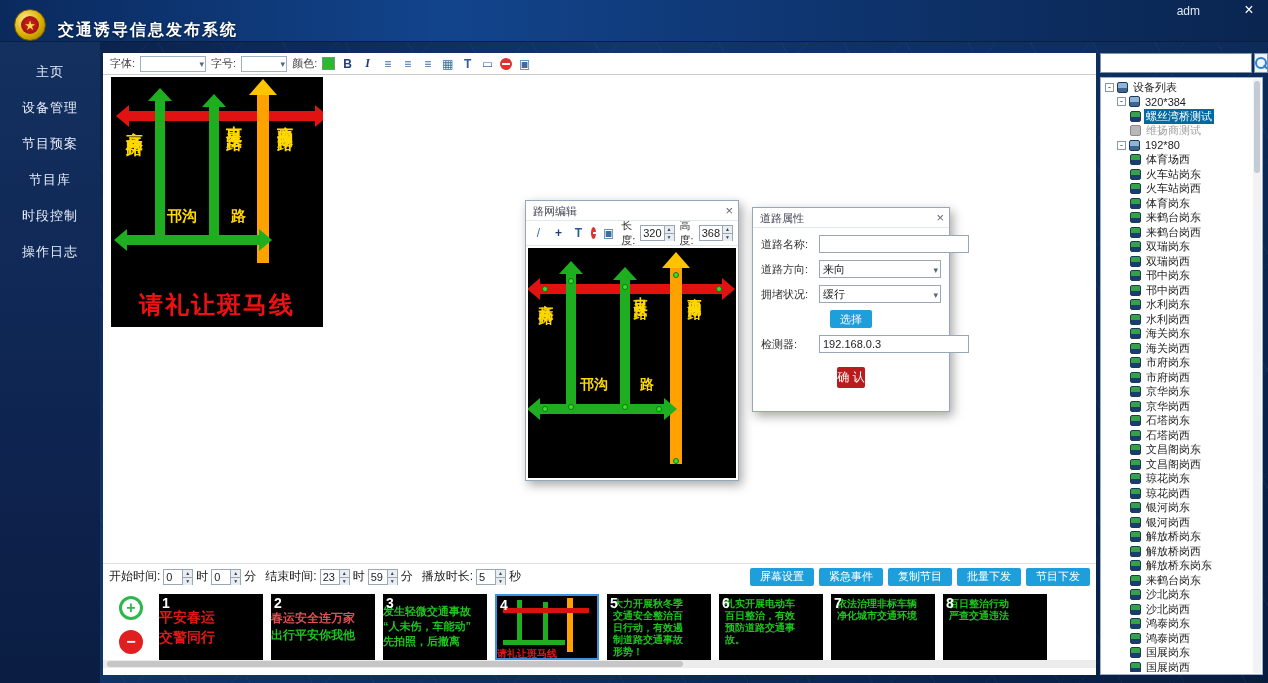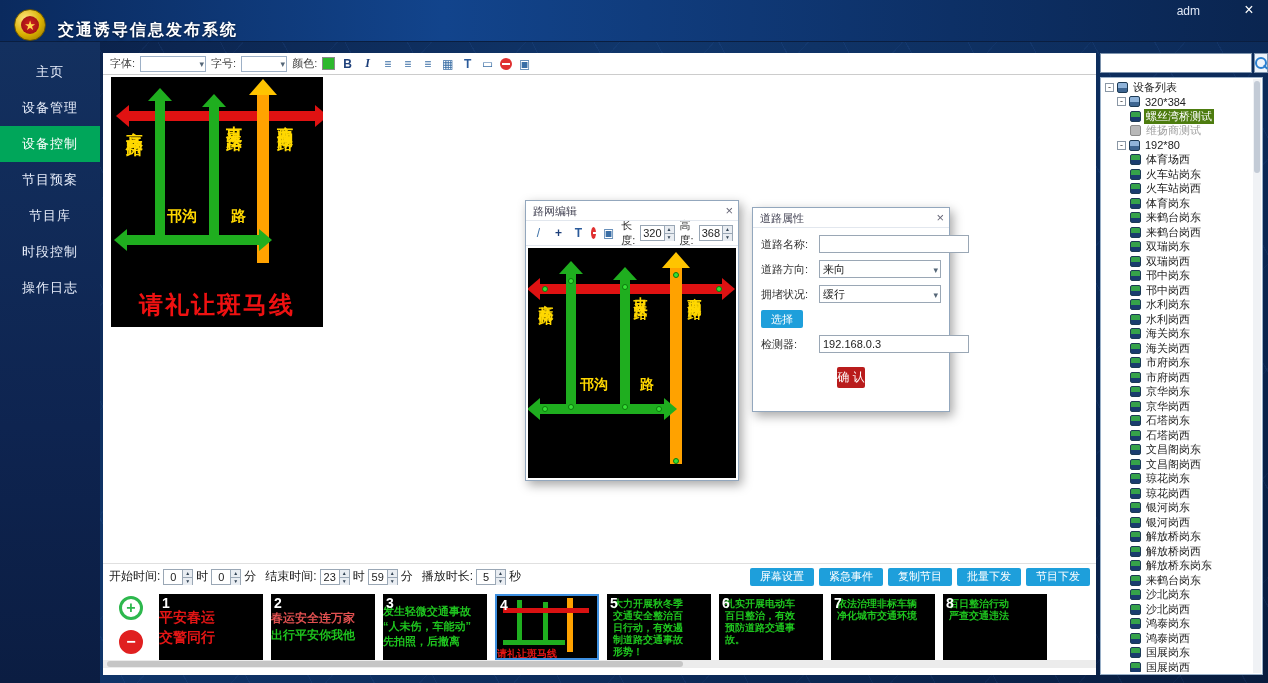--- a/index.html
+++ b/index.html
@@ -64,33 +64,33 @@
   .dot{position:absolute;width:6px;height:6px;border-radius:50%;background:#35e035;border:1px solid #0c7a0c}
   
   .dlg{position:absolute;background:#fff;border:1px solid #93a7bd;box-shadow:3px 4px 10px rgba(0,0,0,.35)}
   .dlg-roadnet{left:422px;top:147px;width:214px;height:281px}
   .dlg-title{height:20px;font-size:11px;color:#445;padding:3px 7px;position:relative;border-bottom:1px solid #e2e7ee}
   .dlg-close{position:absolute;right:5px;top:2px;font-size:13px;color:#667;cursor:pointer}
   .dlg-tb{height:25px;display:flex;align-items:center;gap:5px;padding:0 5px;font-size:11px;color:#333;border-bottom:1px solid #e2e7ee}
   .dlg-canvas{position:absolute;left:2px;right:2px;top:47px;bottom:2px;background:#000;overflow:hidden}
   
   .spin{display:inline-flex;align-items:stretch;border:1px solid #9aa7b5;height:16px;background:#fff;vertical-align:middle}
-  .spin .val{min-width:18px;padding:0 2px;font-size:11px;line-height:14px;text-align:center;color:#222}
+  .spin .val{min-width:18px;padding:0 2px;font-size:11px;line-height:14px;color:#222}
   .spin .btns{display:flex;flex-direction:column;border-left:1px solid #9aa7b5;width:10px}
   .spin .btns span{flex:1;font-size:5px;line-height:7px;text-align:center;background:#e9edf2;color:#345;cursor:pointer}
   .spin .btns span + span{border-top:1px solid #9aa7b5}
   
   .dlg-props{left:649px;top:154px;width:198px;height:205px}
   .frow{display:flex;align-items:center;margin:7px 8px 0 8px;font-size:11px;color:#333}
   .frow .flabel{width:58px;flex:0 0 auto}
   .ipt{flex:1;height:18px;border:1px solid #9aa7b5;font-size:11px;padding:0 3px;color:#222;background:#fff}
   .fake-select{flex:1;height:18px;border:1px solid #9aa7b5;position:relative;font-size:11px;line-height:16px;padding:0 3px;color:#222;background:#fff}
   .fake-select .caret{position:absolute;right:2px;top:1px;font-size:9px;color:#567}
   .btn-blue{background:#1e9fdb;color:#fff;border:none;font-size:11px;height:18px;padding:0 10px;border-radius:2px;cursor:pointer}
-  .frow.right{justify-content:flex-start}
+  .frow.right{justify-content:center}
   .frow.center{justify-content:center;margin-top:14px}
   .btn-confirm{height:21px;font-size:12px;padding:0 0;background:#b91c1c}
   
   .timebar{position:absolute;left:0;right:0;top:510px;height:26px;border-top:1px solid #e0e0e0;
     display:flex;align-items:center;gap:3px;padding:0 6px;font-size:12px;color:#222;background:#fff}
   .timebar .lab{margin-left:6px}
   .timebar .lab.first{margin-left:0}
   .actions{margin-left:auto;display:flex;gap:5px}
   
   .strip{position:absolute;left:0;right:0;top:537px;height:78px;background:#fff}
@@ -134,21 +134,21 @@
   .node{display:flex;align-items:center;height:14.5px;gap:3px;padding-left:27px;white-space:nowrap;cursor:pointer}
   .node.root{padding-left:2px}
   .node.group{padding-left:14px}
   .expander{display:none;width:9px;height:9px;border:1px solid #8a97a5;background:#fff;color:#333;
     font-size:9px;line-height:7px;text-align:center;flex:0 0 auto}
   .node.root .expander,.node.group .expander{display:inline-block}
   .devicon{width:11px;height:11px;border-radius:2px;flex:0 0 auto;border:1px solid #1c3a55;
     background:linear-gradient(180deg,#35a24a 55%,#1a3c6e 45%)}
   .node.group .devicon,.node.root .devicon{background:linear-gradient(180deg,#8fb3d9 55%,#3d6591 45%)}
   .node .lbl{padding:0 2px}
-  .node.selected .lbl{background:#4d7c0f;color:#fff}
+  .node.selected .lbl{background:#0369a1;color:#fff}
   .node.offline{color:#a0a0a0}
   .node.offline .devicon{background:#b8b8b8;border-color:#8a8a8a}
   .vscroll{position:absolute;right:1px;top:1px;bottom:1px;width:8px;background:#f0f2f5}
   .vscroll .vthumb{position:absolute;left:1px;top:2px;width:6px;height:92px;background:#c3cbd6;border-radius:3px;cursor:pointer}
 </style>
 </head>
 <body>
 
 <div class="stage">
 
@@ -160,21 +160,20 @@
       <span class="win-close">×</span>
     </div>
   </div>
 
   <div class="sidebar">
 
       <div class="side-item"><span>主页</span></div>
 
       <div class="side-item"><span>设备管理</span></div>
 
-      <div class="side-item active"><span>设备控制</span></div>
 
       <div class="side-item"><span>节目预案</span></div>
 
       <div class="side-item"><span>节目库</span></div>
 
       <div class="side-item"><span>时段控制</span></div>
 
 
       <div class="side-item"><span>操作日志</span></div>
     </div>

